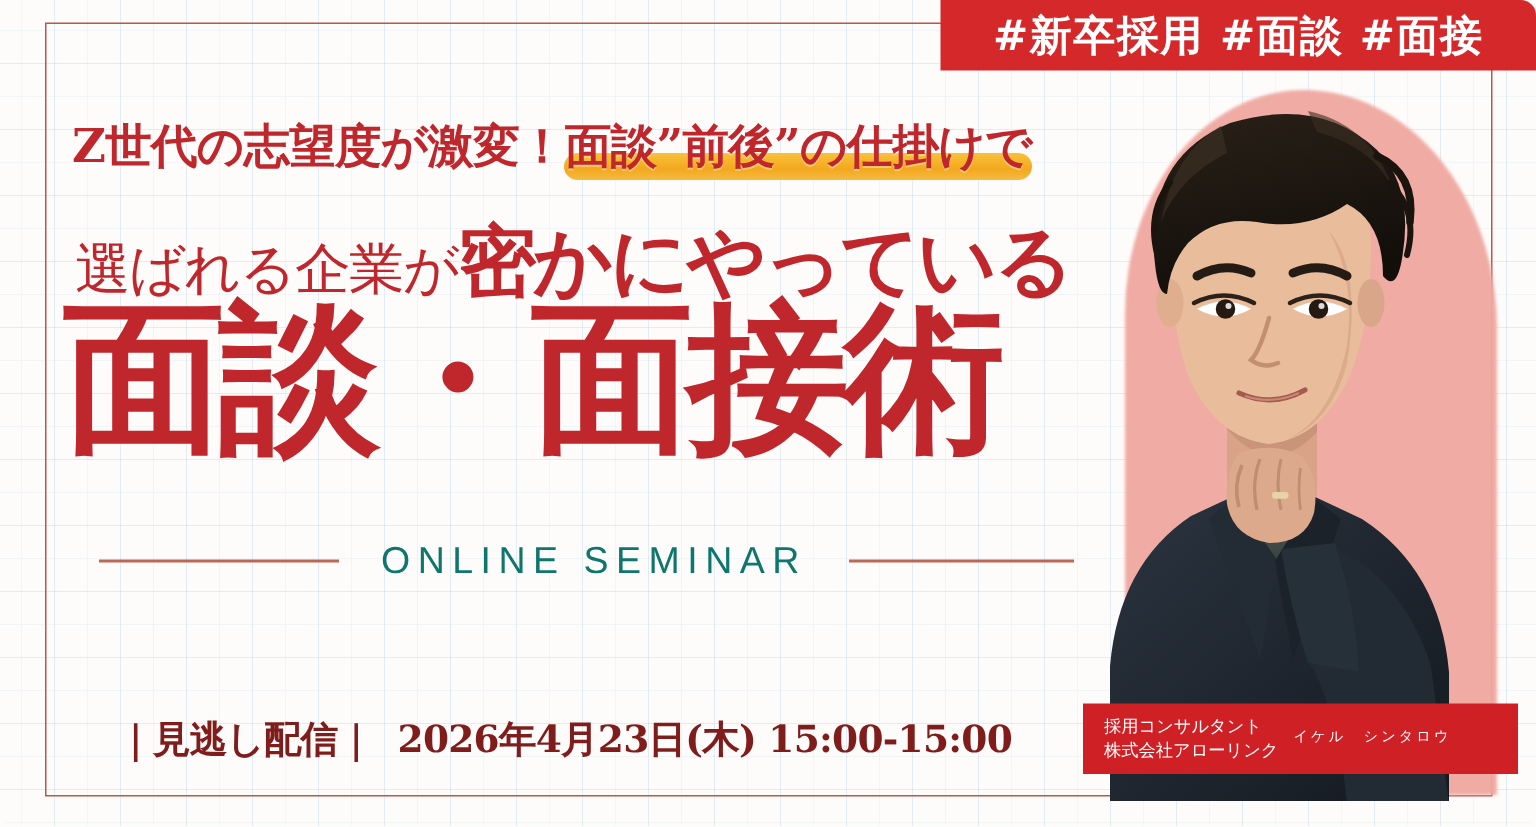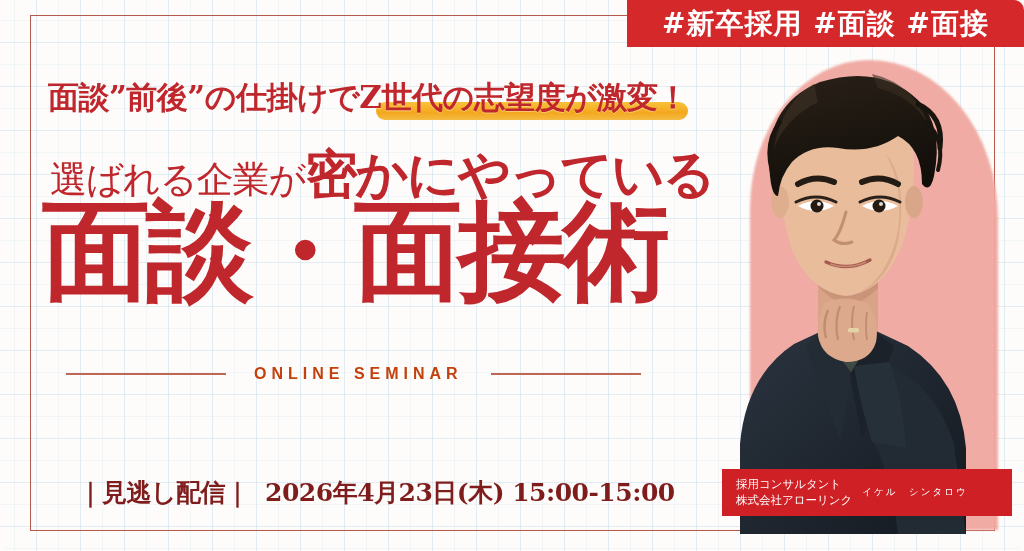--- a/index.html
+++ b/index.html
@@ -92,41 +92,41 @@
     font-family:"DejaVu Serif", serif;
     white-space:nowrap;
   }
   .copy2 .small{font-size:37px;font-weight:400;letter-spacing:-1px;}
   .copy2 .big{font-size:52px;font-weight:700;letter-spacing:-2px;}
   
   .maintitle{
     position:absolute;left:42px;top:196px;width:690px;height:112px;
     display:flex;align-items:center;
     color:#c0272d;
-    font-family:Liberation Serif, serif;
+    font-family:Liberation Sans, sans-serif;
     font-weight:700;
     font-size:108px;
     line-height:1;
     letter-spacing:-4px;
     white-space:nowrap;
   }
   
   .seminar-row{
     position:absolute;left:48px;top:360px;width:630px;height:28px;
     display:flex;align-items:center;gap:14px;
   }
   .seminar-row .rule{height:2px;background:#bf6757;flex:0 0 auto;}
   .seminar-row .rule.left{width:160px;margin-left:18px;}
   .seminar-row .rule.right{width:150px;}
   .seminar-row .label{
-    color:#c2410c;
+    color:#0f766e;
     font-family:"Liberation Sans", sans-serif;
-    font-size:16px;
+    font-size:25px;
     letter-spacing:5px;
-    font-weight:700;
+    font-weight:400;
     white-space:nowrap;
     flex:0 0 auto;
     margin:0 14px;
   }
   
   .dateline{
     position:absolute;left:112px;top:398px;width:600px;height:62px;
     display:flex;align-items:baseline;
     color:#c0272d;
     font-family:"DejaVu Serif", serif;
@@ -276,22 +276,22 @@
       </g>
     </svg>
   </div>
 
   <div class="hashtag-banner">
     <span>#新卒採用 #面談 #面接</span>
   </div>
 
   <div class="copy1">
     <div class="marker"></div>
-    <span class="txt">面談”前後”の仕掛けで</span>
-      <span class="txt">Z世代の志望度が激変！</span>
+    <span class="txt">Z世代の志望度が激変！</span>
+      <span class="txt">面談”前後”の仕掛けで</span>
   </div>
 
   <div class="copy2">
     <span class="small">選ばれる企業が</span>
       <span class="big">密かにやっている</span>
   </div>
 
   <div class="maintitle">面談・面接術</div>
 
   <div class="seminar-row">

